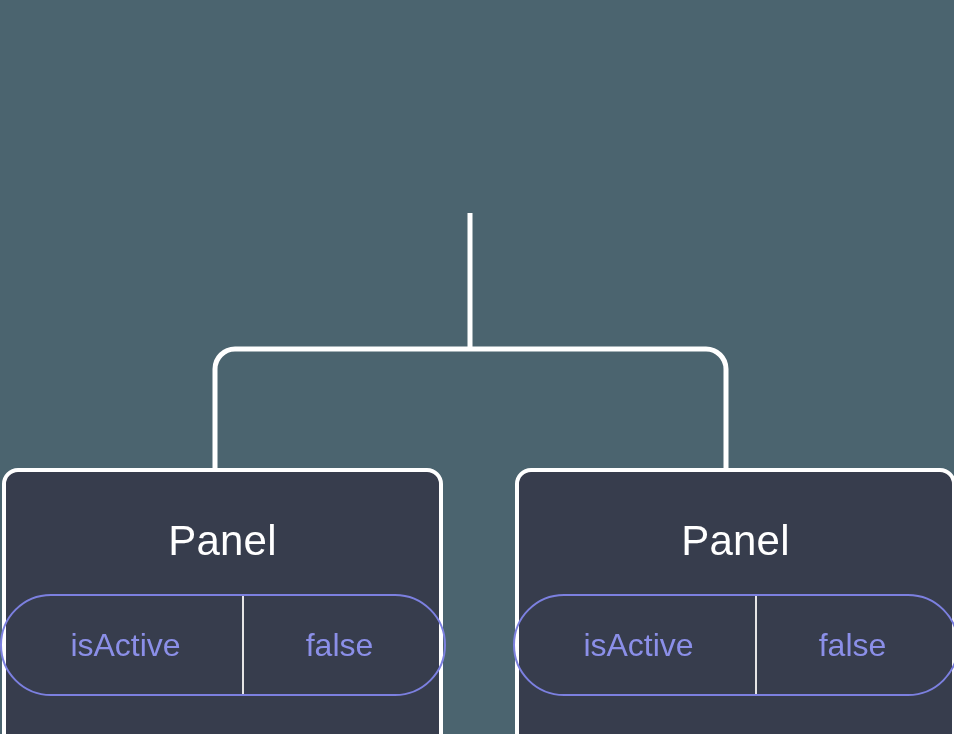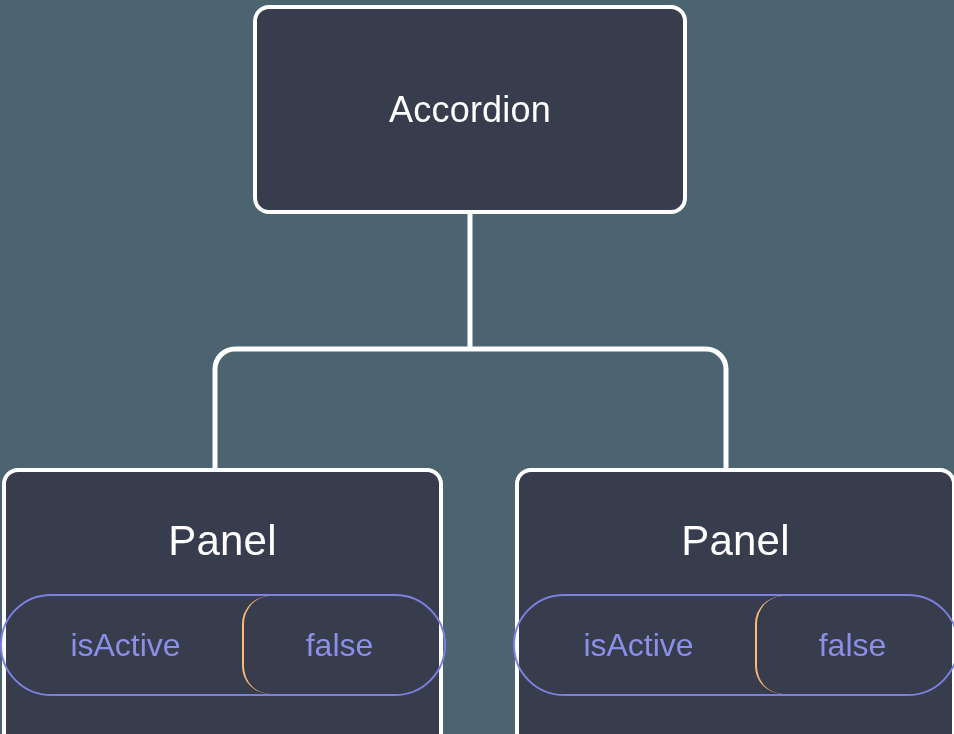--- a/index.html
+++ b/index.html
@@ -89,50 +89,46 @@
 
   .prop-key,
   .prop-value {
     display: flex;
     align-items: center;
     justify-content: center;
     color: #8b8fe8;
     font-size: 32px;
     font-weight: 400;
     white-space: nowrap;
-    border-radius: 28px;
   }
 
   .prop-key {
     padding: 0 36px 0 44px;
     min-width: 160px;
   }
 
   .prop-value {
     padding: 0 44px 0 36px;
     min-width: 120px;
-    border-left: 2px solid #fdba74;
+    border-left: 2px solid #e5e5e5;
   }
 </style>
 </head>
 <body>
 
 <div id="diagram">
 
   <svg class="connector-layer" viewBox="0 0 954 734" width="954" height="734" xmlns="http://www.w3.org/2000/svg">
 
     <path d="M470,213 L470,349" fill="none" stroke="#ffffff" stroke-width="5" stroke-linecap="butt"></path>
 
     <path d="M470,349 L235,349 A20,20 0 0 0 215,369 L215,470" fill="none" stroke="#ffffff" stroke-width="5" stroke-linecap="butt"></path>
     <path d="M470,349 L706,349 A20,20 0 0 1 726,369 L726,470" fill="none" stroke="#ffffff" stroke-width="5" stroke-linecap="butt"></path>
   </svg>
 
-  <div class="node node-root">
-    <div class="node-title">Accordion</div>
-  </div>
 
   <div class="node node-child node-child-left">
     <div class="node-title">Panel</div>
     <div class="prop-pill">
       <span class="prop-key">isActive</span>
       <span class="prop-value">false</span>
     </div>
   </div>
 
   <div class="node node-child node-child-right">

